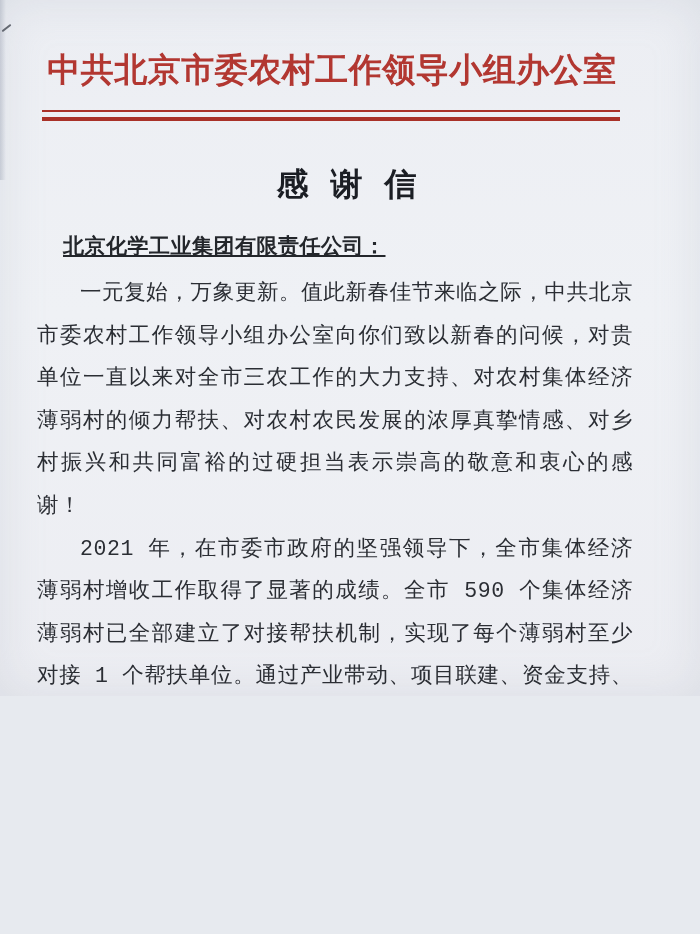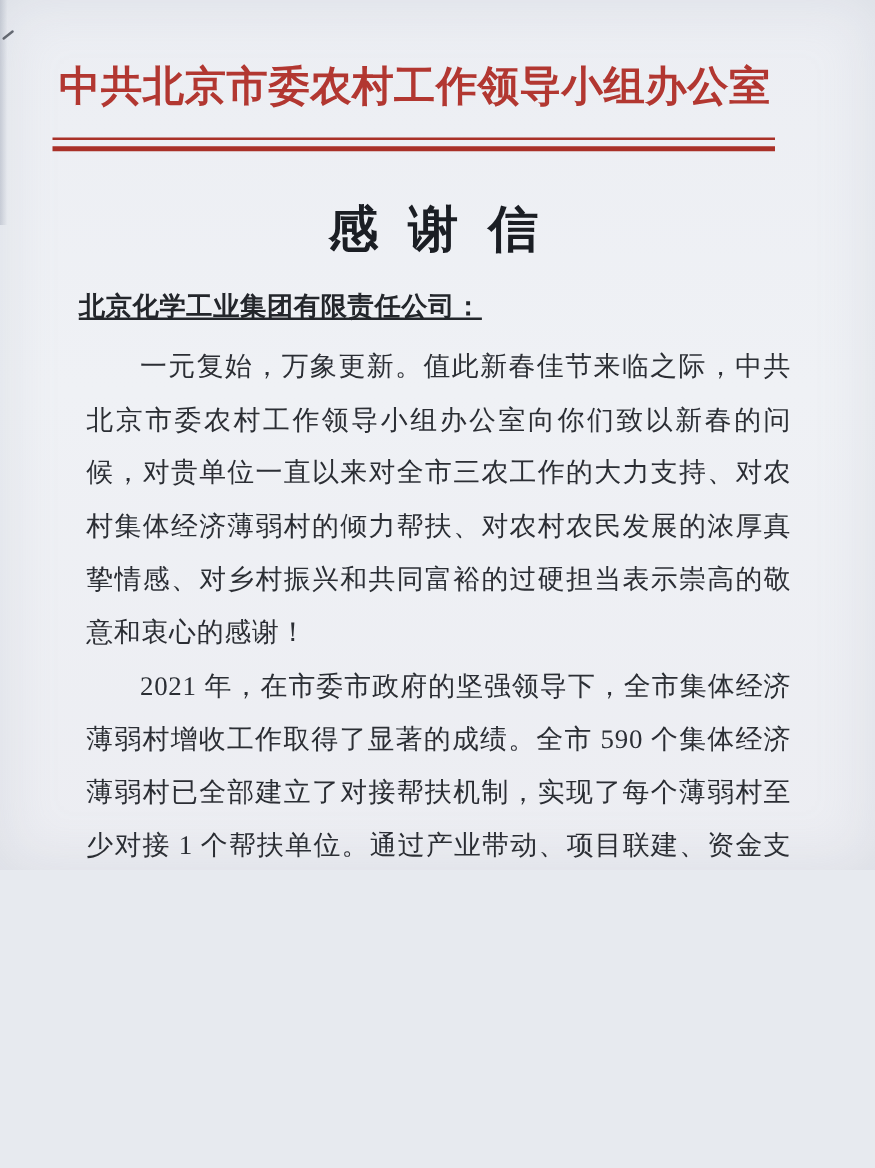--- a/index.html
+++ b/index.html
@@ -47,38 +47,39 @@
   .letterhead-rule {
     margin: 23px 80px 0 42px;
     height: 11px;
     border-top: 2px solid #a93128;
     border-bottom: 4px solid #a93128;
     box-sizing: border-box;
   }
   .letter-title {
     margin: 46px 0 0 0;
     text-align: center;
-    font-size: 40px;
+    font-size: 32px;
     font-weight: 700;
     letter-spacing: 7px;
     color: #1b1e24;
     line-height: 34px;
   }
   .salutation {
     margin: 32px 60px 0 63px;
     font-family: "Liberation Sans", sans-serif;
     font-size: 21px;
     font-weight: 700;
     color: #23262b;
     letter-spacing: 0.5px;
     line-height: 26px;
     text-decoration: underline;
   }
   .letter-body {
-    margin: 13px 67px 0 69px;
+    margin: 13px 67px 0 37px;
+    font-family: Liberation Mono, monospace;
   }
   .letter-body p {
     margin: 0;
     font-size: 21.5px;
     line-height: 42.6px;
     color: #2b2e34;
     letter-spacing: 0.6px;
     text-align: justify;
     text-justify: inter-ideograph;
     text-indent: 2em;

